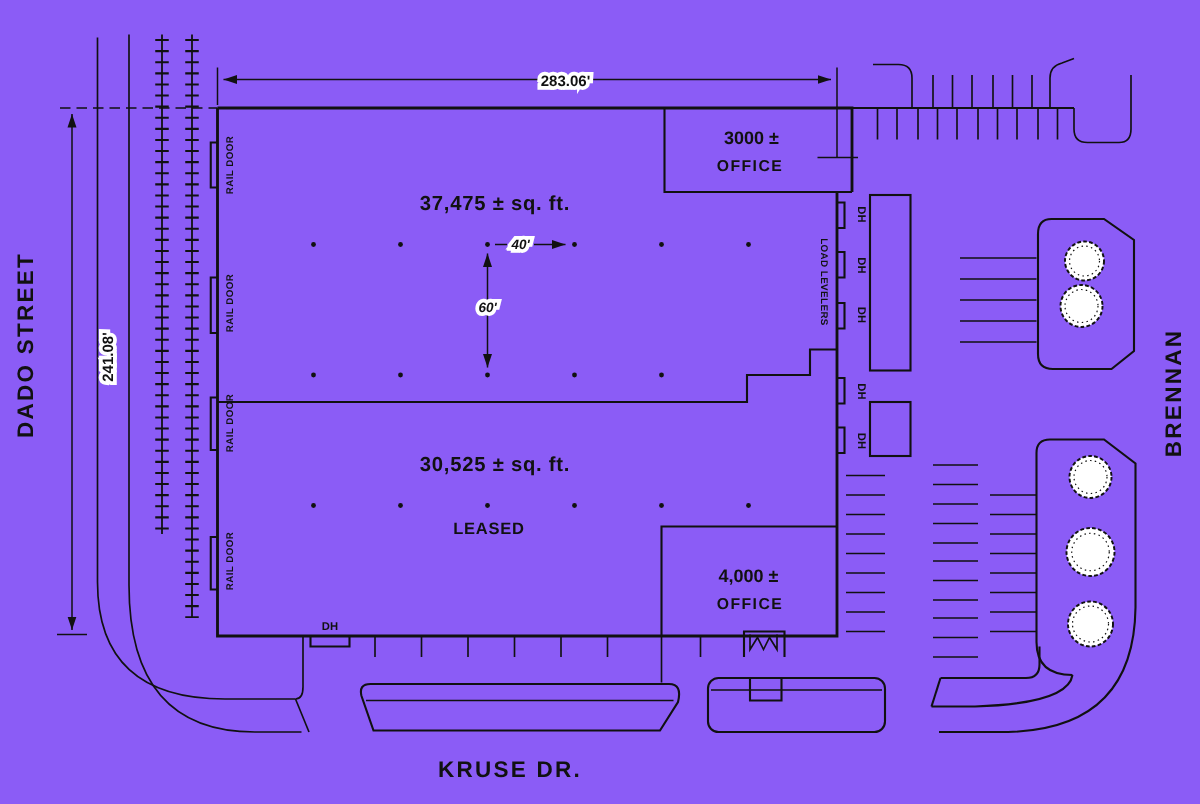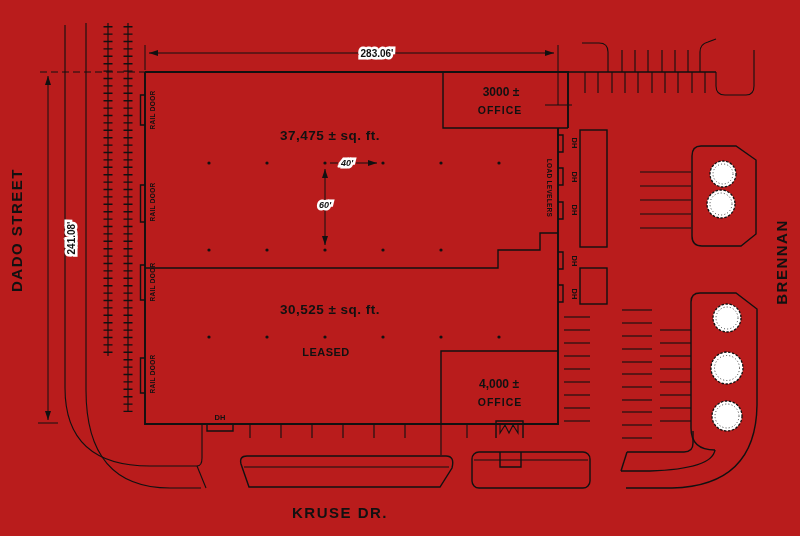--- a/index.html
+++ b/index.html
@@ -1,16 +1,16 @@
 <!DOCTYPE html>
 <html><head>
 <meta charset="utf-8">
 <style>
   html,body{margin:0;padding:0;background:#e8e8e8;}
-  .page{width:800px;height:536px;background:#b91c1c;position:relative;margin:0 auto;overflow:hidden;}
+  .page{width:800px;height:536px;background:#8b5cf6;position:relative;margin:0 auto;overflow:hidden;}
   svg{display:block;}
   text{font-family:"Liberation Sans","DejaVu Sans",sans-serif;fill:#111;}
   .lbl-big{font-size:13.5px;font-weight:bold;letter-spacing:.5px;}
   .lbl-med{font-size:11px;font-weight:bold;letter-spacing:.5px;}
   .lbl-office1{font-size:12px;font-weight:bold;}
   .lbl-office2{font-size:10.5px;font-weight:bold;letter-spacing:1px;}
   .lbl-street{font-size:15px;font-weight:bold;letter-spacing:1.5px;}
   .lbl-dim{font-size:10px;font-weight:bold;}
   .lbl-dim-sm{font-size:9px;font-weight:bold;font-style:italic;}
   .lbl-tiny{font-size:6.5px;font-weight:bold;letter-spacing:.3px;}

